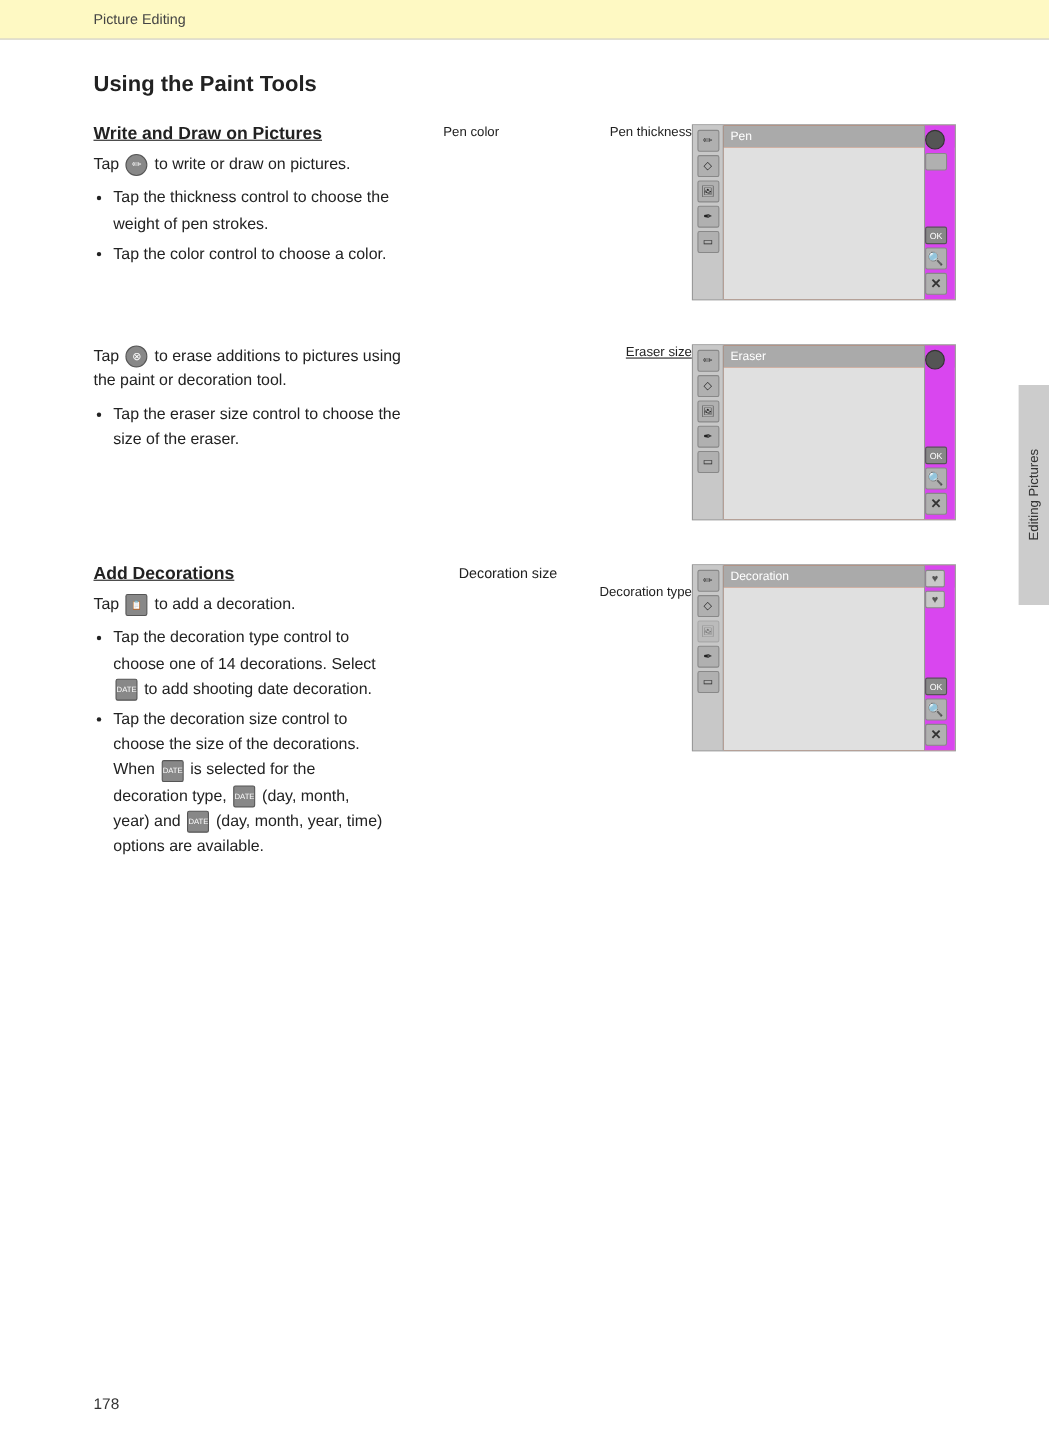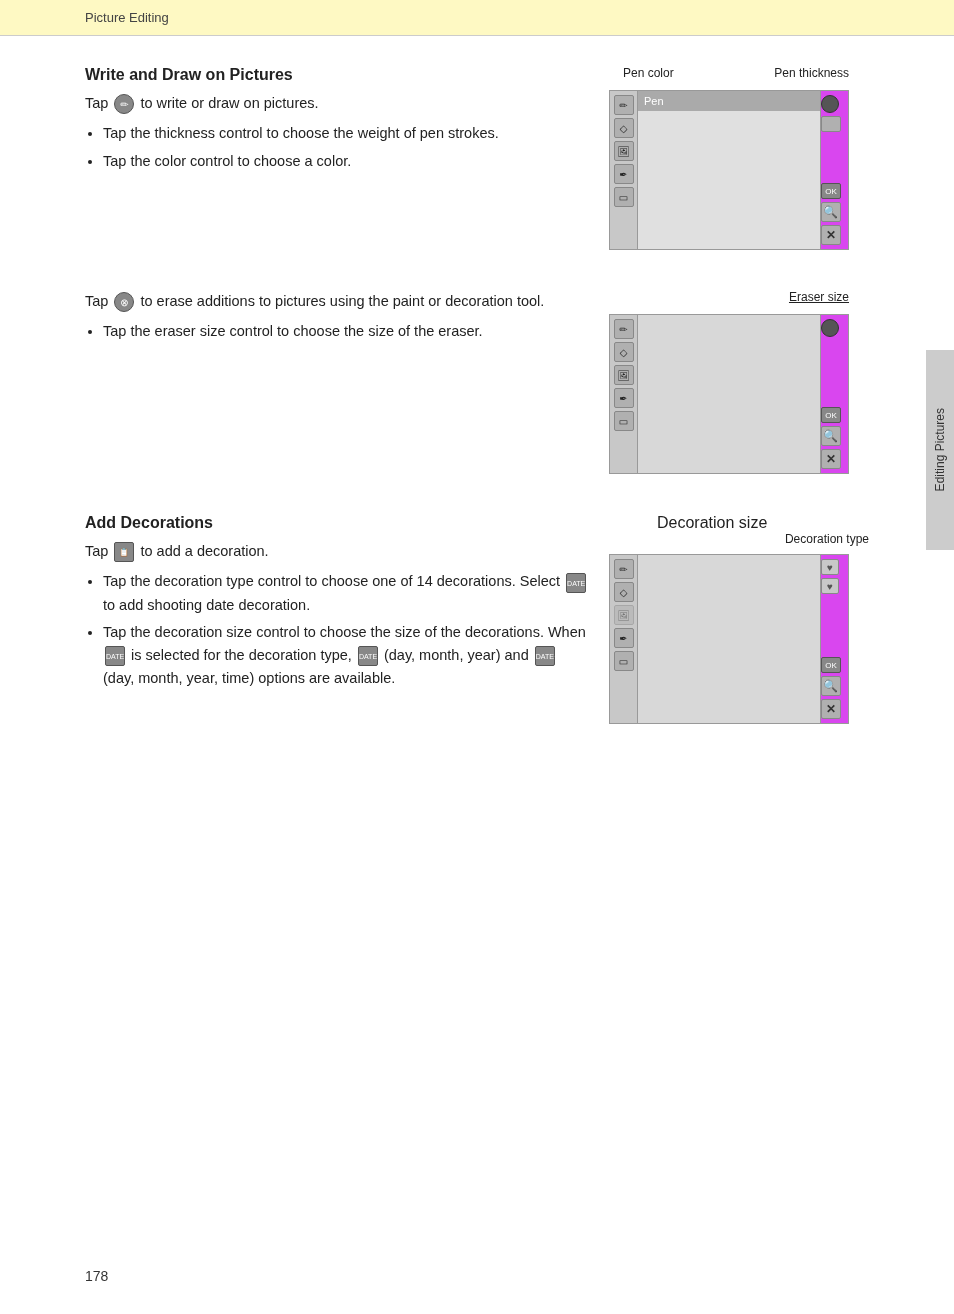--- a/index.html
+++ b/index.html
@@ -65,29 +65,30 @@
     }
 
     .section-text {
       flex: 1;
       min-width: 0;
     }
 
     .section-diagram {
       flex: 0 0 260px;
       display: flex;
-      flex-direction: column;
+      flex-direction: row;
       align-items: flex-start;
     }
 
     
     .subsection-heading {
       font-size: 16px;
       font-weight: bold;
       margin-bottom: 8px;
+      text-decoration: underline;
     }
 
     .section-text p {
       font-size: 14.5px;
       line-height: 1.55;
       margin-bottom: 8px;
     }
 
     .section-text ul {
       margin-left: 18px;
@@ -271,21 +272,21 @@
       bottom: 30px;
       left: 85px;
       font-size: 14px;
       color: #333;
     }
 
     .dec-line-left {
       position: absolute;
       left: 48px;
       top: 0;
-      font-size: 16px;
+      font-size: 13px;
       white-space: nowrap;
       text-align: right;
     }
 
     .dec-line-right {
       position: absolute;
       right: 0px;
       top: 18px;
       font-size: 12px;
       white-space: nowrap;
@@ -310,20 +311,21 @@
 <div class="header-bar">
   <span>Picture Editing</span>
 </div>
 
 <div class="side-tab">
   <span class="side-tab-text">Editing Pictures</span>
 </div>
 
 <div class="main-content">
 
+  <div class="page-section-title">Using the Paint Tools</div>
 
   <div class="section-row">
     <div class="section-text">
       <div class="subsection-heading">
         <span>Write and Draw on Pictures</span>
       </div>
       <p>
         Tap <span class="inline-icon">✏</span> to write or draw on pictures.
       </p>
       <ul>
@@ -380,20 +382,26 @@
       <div style="position:relative; width:240px; height:20px; margin-bottom:4px;">
         <span class="label-eraser-size">Eraser size</span>
       </div>
       <div class="cam-ui">
         <div class="cam-toolbar-left">
           <div class="tool-btn">✏</div>
           <div class="tool-btn">◇</div>
           <div class="tool-btn">🖼</div>
           <div class="tool-btn">✒</div>
           <div class="tool-btn">▭</div>
+        </div>
+        <div class="cam-center">
+          <div class="cam-top-bar">
+            <span>Eraser</span>
+          </div>
+          <div class="cam-canvas"></div>
         </div>
         <div class="cam-toolbar-right">
           <div class="tool-btn-circle"></div>
           <div style="flex:1;"></div>
           <div class="tool-btn-ok">OK</div>
           <div class="tool-btn-zoom">🔍</div>
           <div class="tool-btn tool-btn-x">✕</div>
         </div>
       </div>
     </div>
@@ -423,20 +431,26 @@
         <span class="dec-line-right">Decoration type</span>
       </div>
       <div class="cam-ui" style="width:240px; height:170px; position:relative;">
         <div class="cam-toolbar-left">
           <div class="tool-btn">✏</div>
           <div class="tool-btn">◇</div>
           <div class="tool-btn" style="opacity:0.5;">🖼</div>
           <div class="tool-btn">✒</div>
           <div class="tool-btn">▭</div>
         </div>
+        <div class="cam-center">
+          <div class="cam-top-bar">
+            <span>Decoration</span>
+          </div>
+          <div class="cam-canvas"></div>
+        </div>
         <div class="cam-toolbar-right">
 
           <div class="heart-icon">♥</div>
 
           <div class="heart-icon">♥</div>
           <div style="flex:1;"></div>
           <div class="tool-btn-ok">OK</div>
           <div class="tool-btn-zoom">🔍</div>
           <div class="tool-btn tool-btn-x">✕</div>
         </div>

